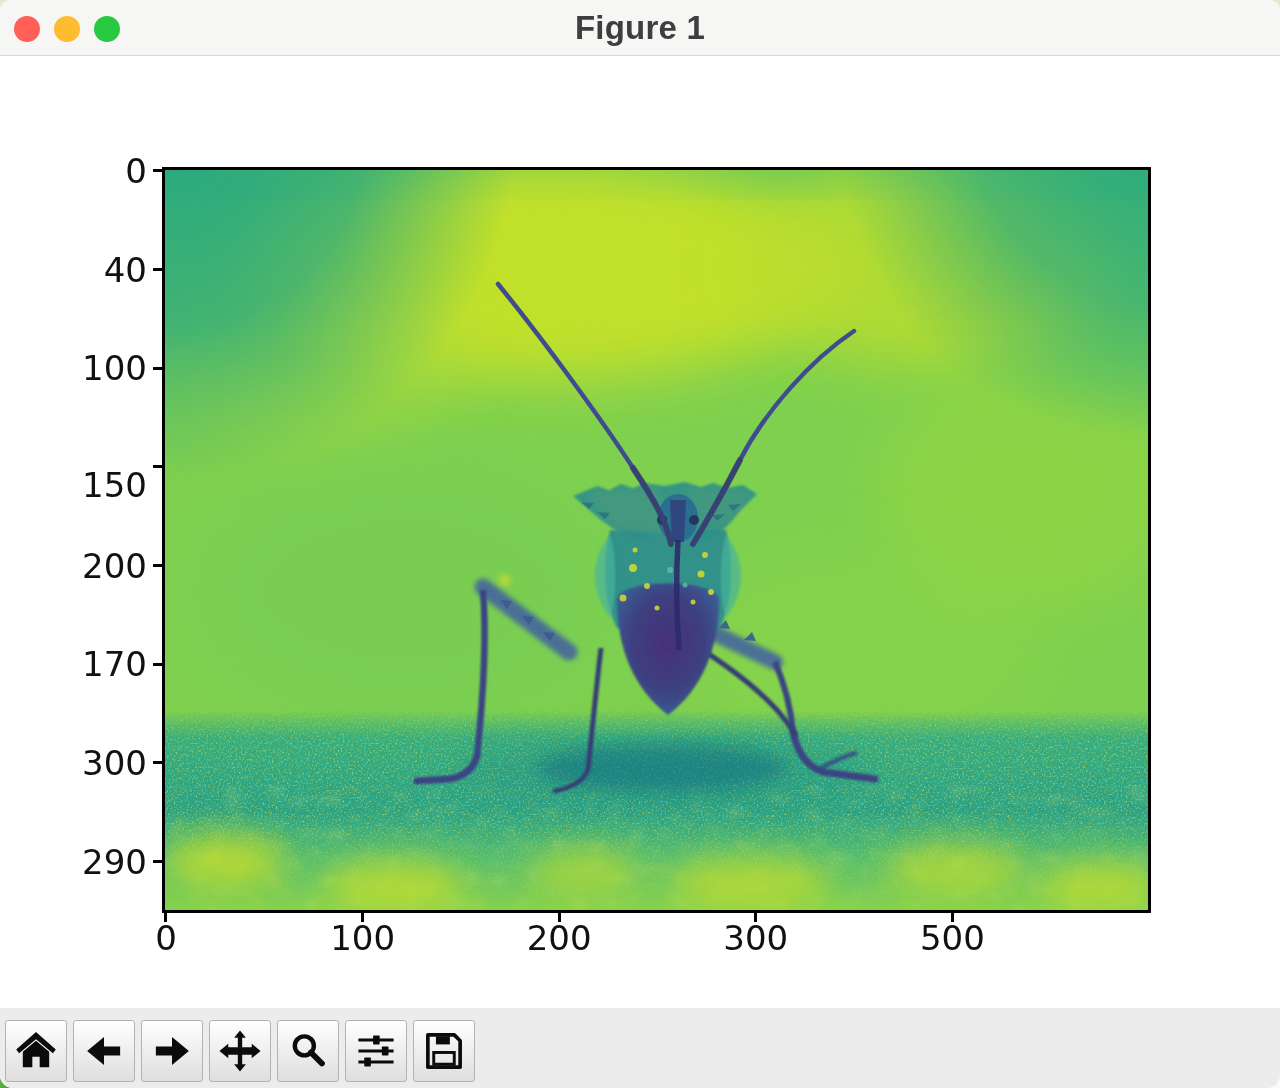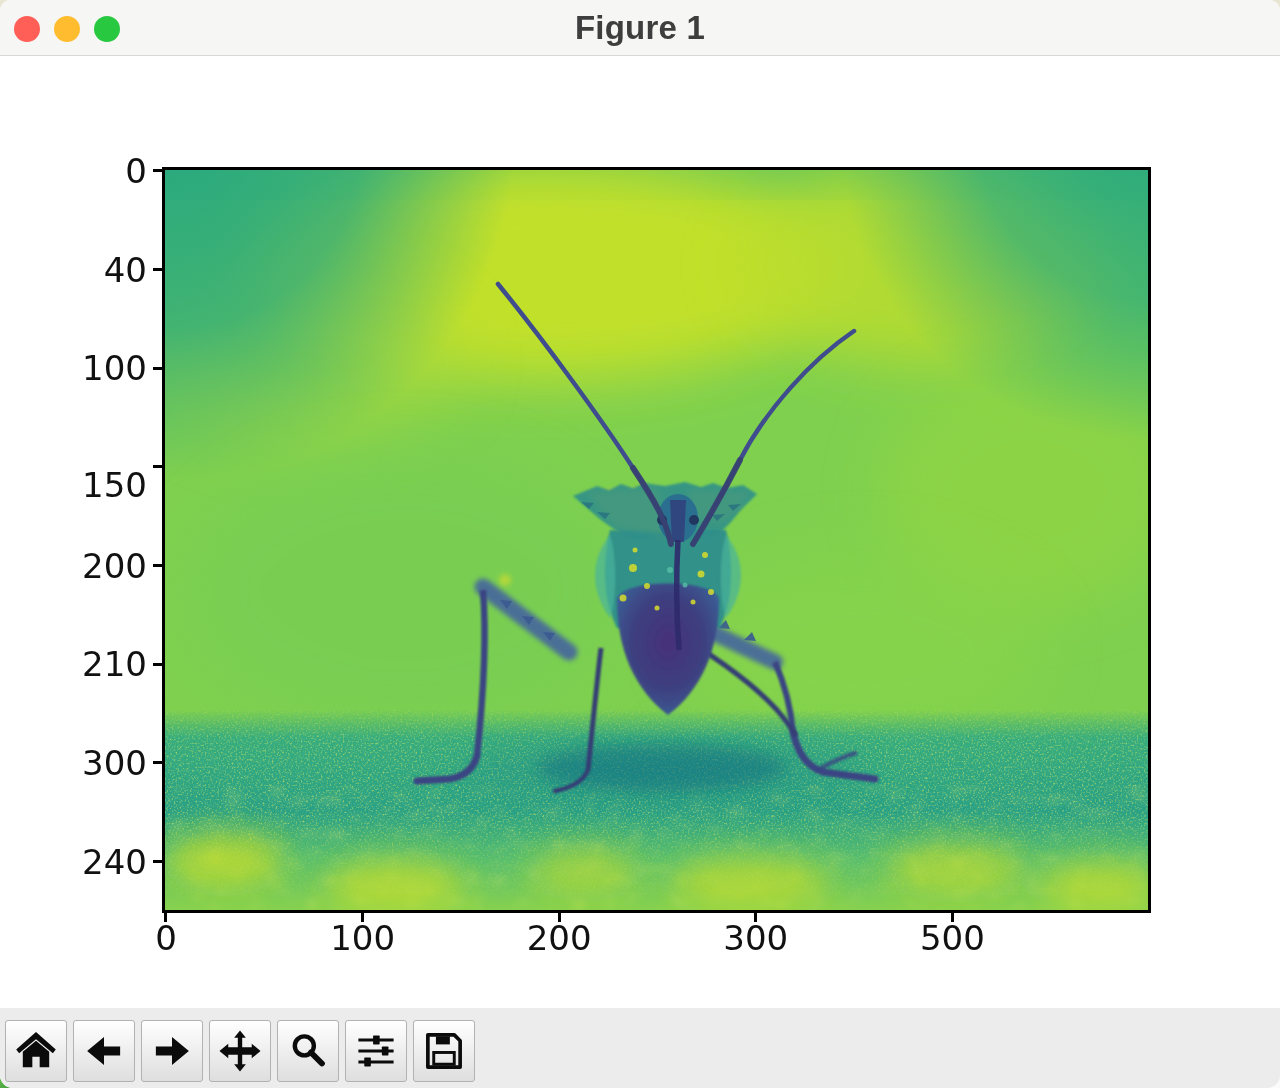--- a/index.html
+++ b/index.html
@@ -251,25 +251,25 @@
       <div class="tick-label ylab" style="left: 22px; top: 153.987px;">0</div>
       <div class="tick" style="left: 153px; top: 268.153px; width: 9px; height: 3px;"></div>
       <div class="tick-label ylab" style="left: 22px; top: 252.653px;">40</div>
       <div class="tick" style="left: 153px; top: 366.82px; width: 9px; height: 3px;"></div>
       <div class="tick-label ylab" style="left: 22px; top: 351.32px;">100</div>
       <div class="tick" style="left: 153px; top: 465.487px; width: 9px; height: 3px;"></div>
       <div class="tick-label ylab" style="left: 22px; top: 449.987px; margin-top: 18px;">150</div>
       <div class="tick" style="left: 153px; top: 564.153px; width: 9px; height: 3px;"></div>
       <div class="tick-label ylab" style="left: 22px; top: 548.653px;">200</div>
       <div class="tick" style="left: 153px; top: 662.82px; width: 9px; height: 3px;"></div>
-      <div class="tick-label ylab" style="left: 22px; top: 647.32px;">210</div>
+      <div class="tick-label ylab" style="left: 22px; top: 647.32px;">170</div>
       <div class="tick" style="left: 153px; top: 761.487px; width: 9px; height: 3px;"></div>
       <div class="tick-label ylab" style="left: 22px; top: 745.987px;">300</div>
       <div class="tick" style="left: 153px; top: 860.153px; width: 9px; height: 3px;"></div>
-      <div class="tick-label ylab" style="left: 22px; top: 844.653px;">240</div>
+      <div class="tick-label ylab" style="left: 22px; top: 844.653px;">290</div>
     </div>
 
   <div class="toolbar">
     <button class="tool-btn" style="left:5px">
       <svg viewBox="0 0 60 60">
           <path d="M30 4 L3 28 L7 33 L30 14 L53 33 L57 28 Z" fill="#0b0b0b"></path>
           <path d="M12 31 V52 H25 V38 H35 V52 H48 V31 L30 16 Z" fill="#0b0b0b"></path>
         </svg>
     </button>
     <button class="tool-btn" style="left:73px">

